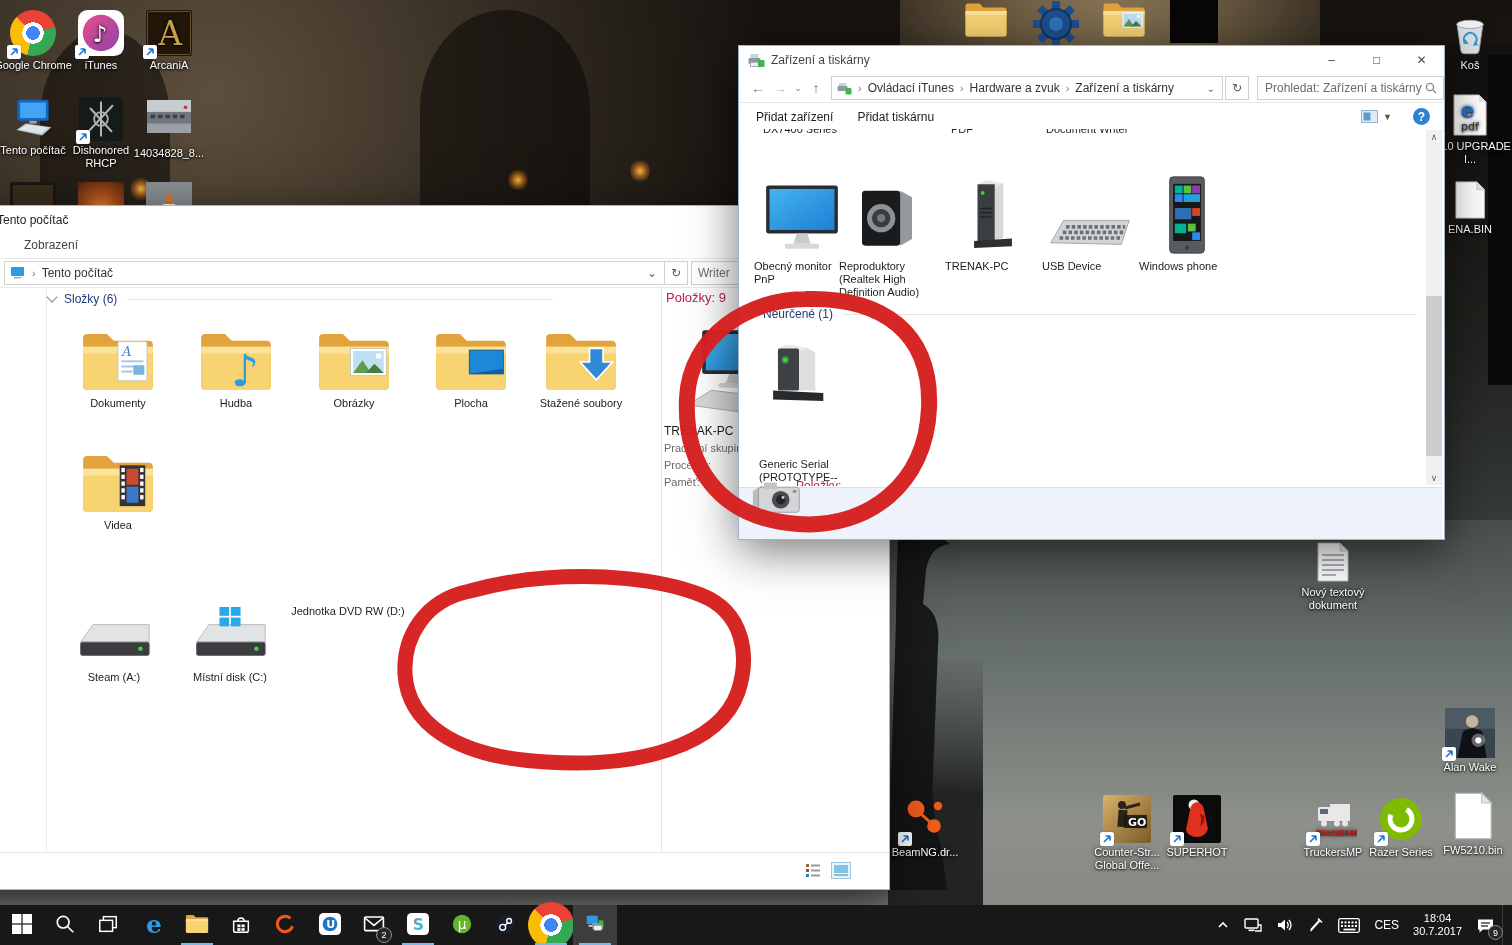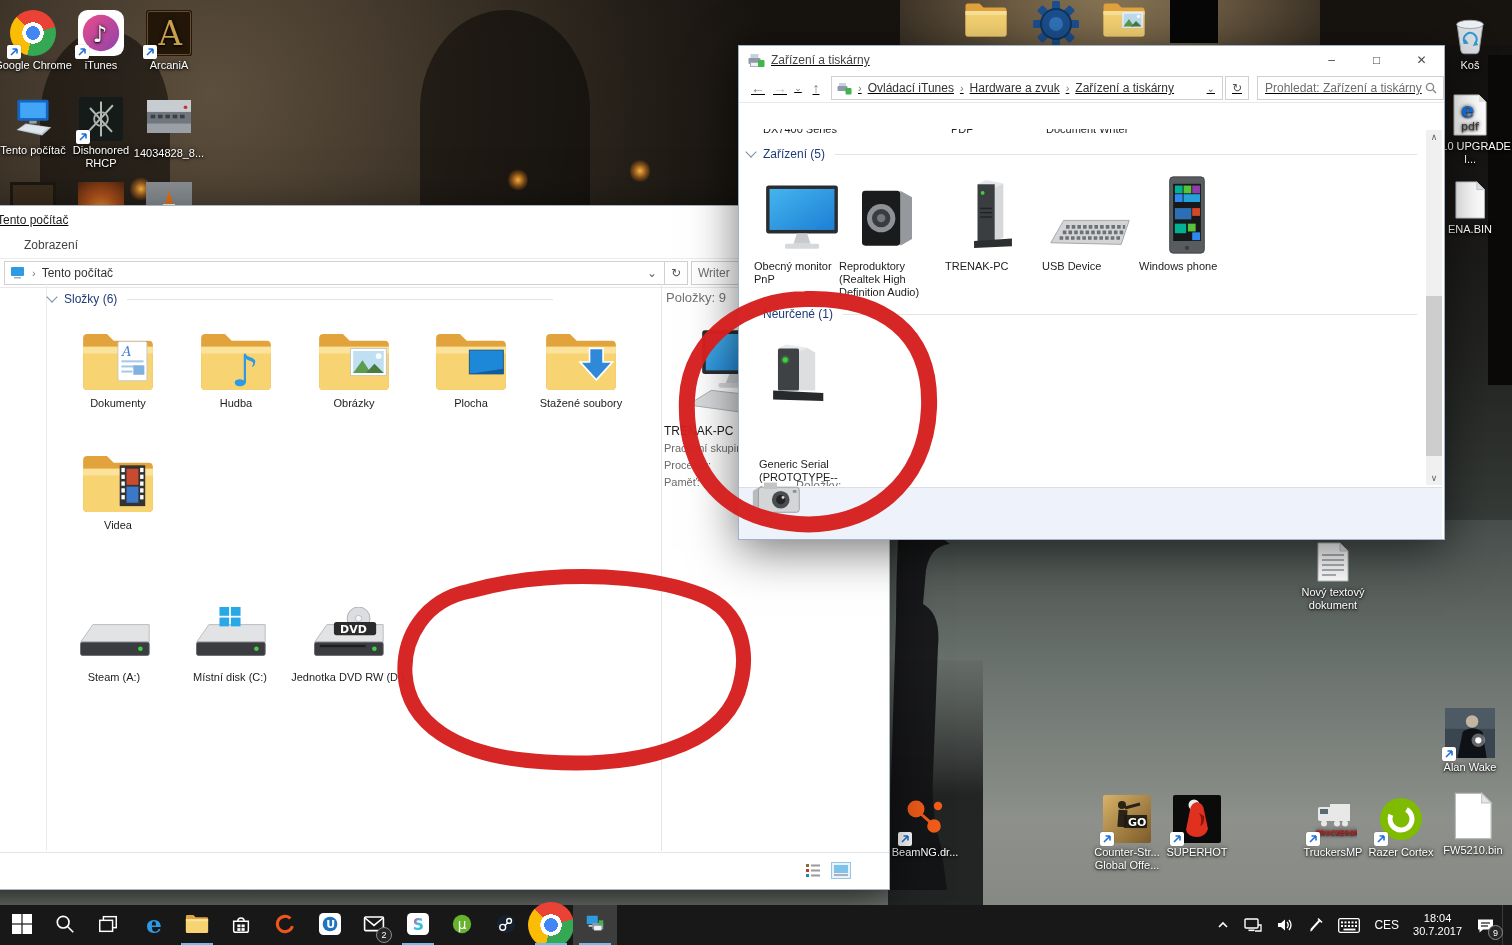--- a/index.html
+++ b/index.html
@@ -20,21 +20,21 @@
   .wp-darkpatch{left:888px;top:660px;width:95px;height:245px;background:linear-gradient(180deg,rgba(20,22,22,.05),rgba(16,18,18,.85) 55%,rgba(24,26,26,.9));}
   .wp-tower{left:1488px;top:55px;width:24px;height:330px;background:#0b0a09;}
   .wp-bottomstrip{left:0;top:886px;width:888px;height:19px;background:linear-gradient(180deg,#555854,#6e716c);}
   
   .desk-icon{position:absolute;width:90px;text-align:center;color:#fff;font-size:11px;line-height:13px;
     text-shadow:0 1px 2px rgba(0,0,0,.9),0 0 4px rgba(0,0,0,.8);cursor:default;}
   .desk-icon .ic{position:relative;margin:0 auto 3px auto;}
   .sc-badge{position:absolute;left:-3px;bottom:-3px;width:14px;height:14px;background:#fff;border-radius:2px;
     display:flex;align-items:center;justify-content:center;box-shadow:0 0 1px rgba(0,0,0,.6);}
   
-  .win{position:absolute;background:#fff;border:1px solid #8fa8bf;box-shadow:0 10px 45px rgba(0,0,0,.55);text-decoration:underline;}
+  .win{position:absolute;background:#fff;border:1px solid #8fa8bf;box-shadow:0 10px 45px rgba(0,0,0,.55);}
   .titlebar{position:relative;height:28px;display:flex;align-items:center;background:#fff;}
   .title-text{font-size:12px;color:#1b1b1b;margin-left:6px;white-space:nowrap;}
   .cap-btns{position:absolute;right:0;top:0;display:flex;}
   .cbtn{width:45px;height:28px;display:flex;align-items:center;justify-content:center;color:#4a4a4a;font-size:12px;}
   .addr-row{position:relative;height:28px;display:flex;align-items:center;background:#fff;border-bottom:1px solid #e8e8e8;}
   .navbtn{color:#7a7a7a;font-size:14px;width:22px;text-align:center;}
   .box{height:22px;border:1px solid #d0d0d0;background:#fff;display:flex;align-items:center;font-size:12px;color:#333;}
   .crumb-sep{color:#777;padding:0 6px;font-size:11px;}
   .searchtxt{color:#6d6d6d;}
   .grp-head{position:absolute;display:flex;align-items:center;color:#1e3c78;font-size:12px;}
@@ -56,21 +56,21 @@
   #taskbar{position:absolute;left:0;top:905px;width:1512px;height:40px;background:#181818;display:block;z-index:60;}
   .tb-slot{position:absolute;top:0;width:44px;height:40px;display:flex;align-items:center;justify-content:center;}
   .tb-active{background:#3d3d3d;}
   .tb-underline{position:absolute;left:6px;right:6px;bottom:0;height:2px;background:#76b9ed;}
   .tray{position:absolute;right:4px;top:0;height:40px;display:flex;align-items:center;color:#fff;}
   .tray-item{display:flex;align-items:center;justify-content:center;height:40px;padding:0 7px;}
   .clock{font-size:11px;line-height:13px;text-align:center;}
   .badge{position:absolute;border-radius:50%;background:#262626;border:1px solid #8a8a8a;color:#fff;
     display:flex;align-items:center;justify-content:center;}
   #red-overlay{position:absolute;left:0;top:0;z-index:50;pointer-events:none;}
-  .hdr-blue{color:#737373;}
+  .hdr-blue{color:#be185d;}
 </style>
 </head>
 <body>
 
 <div id="screen">
 
   <div class="abs wp-stone"></div>
   <div class="abs wp-arch" style="left:40px;top:30px;width:130px;height:180px;"></div>
   <div class="abs wp-arch" style="left:420px;top:10px;width:170px;height:200px;"></div>
   <div class="abs wp-glow" style="left:130px;top:176px;width:22px;height:26px;"></div>
@@ -341,21 +341,21 @@
       </div>
       <div class="desk-icon" style="left:1356px;top:795px;">
         <div class="ic" style="width:48px;height:48px;"><svg viewBox="0 0 48 48" width="48" height="48">
             <circle cx="24" cy="24" r="21" fill="#7fbb00"></circle>
             <circle cx="24" cy="24" r="11" fill="none" stroke="#fff" stroke-width="5" stroke-dasharray="50 20" transform="rotate(-60 24 24)"></circle>
           </svg><div class="sc-badge" style="">
             <svg width="10" height="10">
               <path d="M2 8 L8 2 M8 2 h-4.5 M8 2 v4.5" stroke="#1e72d7" stroke-width="1.6" fill="none"></path>
             </svg>
           </div></div>
-        <div>Razer Cortex</div>
+        <div>Razer Series</div>
       </div>
       <div class="desk-icon" style="left:1428px;top:791px;">
         <div class="ic" style="width:50px;height:50px;"><svg viewBox="0 0 34 42" width="40.5" height="50">
             <path d="M2 2 h22 l8 8 v30 H2 z" fill="#fff" stroke="#b9bcbf"></path>
             <path d="M24 2 l8 8 h-8 z" fill="#e3e5e7" stroke="#c5c8ca"></path>
           </svg></div>
         <div>FW5210.bin</div>
       </div>
     </div>
 
@@ -504,32 +504,20 @@
                   <rect x="38" y="0" width="11" height="10"></rect>
                   <rect x="51" y="0" width="11" height="10"></rect>
                   <rect x="38" y="12" width="11" height="10"></rect>
                   <rect x="51" y="12" width="11" height="10"></rect>
                 </g>
               </svg>
             </div>
             <div>Místní disk (C:)</div>
           </div>
           <div class="tile-item" style="left:395px;top:320px;width:114px;">
-            <div class="ic" style="height:66px;">
-              <svg viewBox="0 0 100 72" width="88" height="63.36">
-                <polygon points="12,40 26,20 90,20 90,40" fill="#e2e3e5" stroke="#b4b7ba"></polygon>
-                <rect x="12" y="40" width="78" height="15" rx="2" fill="#3a3c3f" stroke="#606368"></rect>
-                <circle cx="80" cy="47.5" r="2.6" fill="#3fd23f"></circle>
-                <circle cx="62" cy="13" r="13" fill="#dcdde0" stroke="#a7aaad"></circle>
-                <circle cx="62" cy="13" r="3.6" fill="#f4f5f6" stroke="#b5b8ba"></circle>
-                <rect x="34" y="17" width="48" height="15" rx="3" fill="#2b2b2b"></rect>
-                <text x="41" y="29" font-size="12.5" font-weight="bold" fill="#fff" font-family="DejaVu Sans,sans-serif">DVD</text>
-                <rect x="18" y="43" width="52" height="2.6" fill="#1d1d1f" <="" svg=""></rect>
-              </svg>
-            </div>
             <div>Jednotka DVD RW (D:)</div>
           </div>
         </div>
 
       <div style="position:absolute;left:765px;top:0;width:228px;height:567px;border-left:1px solid #e4e4e4;">
         <div class="hdr-blue" style="position:absolute;left:4px;top:6px;font-size:13px;">Položky: 9</div>
         <div class="abs" style="left:22px;top:44px;" id="details-computer-icon"><svg viewBox="0 0 110 100" width="100" height="92">
               <rect x="20" y="2" width="72" height="48" rx="3" fill="#2b2e31"></rect>
               <rect x="24" y="6" width="64" height="40" fill="url(#cg)"></rect>
               <defs>
@@ -606,38 +594,45 @@
       </div>
       <div class="box" style="width:22px;justify-content:center;color:#555;margin-left:2px;">↻</div>
       <div class="box" style="width:178px;margin-left:8px;padding-left:7px;position:relative;">
         <span class="searchtxt">Prohledat: Zařízení a tiskárny</span>
         <svg style="position:absolute;right:6px;top:5px;" width="12" height="12">
             <circle cx="5" cy="5" r="3.6" fill="none" stroke="#888" stroke-width="1.4"></circle>
             <line x1="8" y1="8" x2="11" y2="11" stroke="#888" stroke-width="1.4"></line>
           </svg>
       </div>
     </div>
+    <div style="position:relative;height:27px;border-bottom:1px solid #e6e6e6;display:flex;align-items:center;">
+      <span style="margin-left:17px;color:#1d1d1d;">Přidat zařízení</span>
+      <span style="margin-left:24px;color:#1d1d1d;">Přidat tiskárnu</span>
+      <span style="margin-left:auto;margin-right:14px;display:flex;align-items:center;gap:5px;">
+        <svg width="17" height="13">
+            <rect x="0.5" y="0.5" width="16" height="12" fill="#dceaf7" stroke="#96b4cf"></rect>
+            <rect x="2.5" y="2.5" width="7" height="8" fill="#5e9bd3"></rect>
+          </svg>
+        <span style="color:#555;font-size:9px;">▼</span>
+        <span style="width:17px;height:17px;border-radius:50%;background:#2f80d0;color:#fff;display:inline-flex;align-items:center;justify-content:center;font-weight:bold;font-size:12px;margin-left:16px;">?</span>
+      </span>
+    </div>
 
     <div style="position:absolute;left:0;top:83px;width:703px;height:357px;background:#fff;overflow:hidden;">
       <div id="dp-clipped">
           <div class="clipped" style="left:24px;top:0px;width:140px;">
             <span>DX7400 Series</span>
           </div>
           <div class="clipped" style="left:212px;top:0px;width:140px;">
             <span>PDF</span>
           </div>
           <div class="clipped" style="left:307px;top:0px;width:140px;">
             <span>Document Writer</span>
           </div>
         </div>
-      <div class="grp-head" style="left:8px;top:18px;width:670px;">
-        <span class="chev"></span>
-        <span>Zařízení (5)</span>
-        <span class="rule"></span>
-      </div>
       <div id="dp-devices">
           <div class="dp-item" style="left:15px;top:40px;width:96px;">
             <div class="ic" style="height:86px;">
               <svg viewBox="0 0 96 84" width="82" height="74">
                 <rect x="6" y="4" width="84" height="56" rx="3" fill="#2a2d30"></rect>
                 <rect x="10" y="8" width="76" height="48" fill="url(#mg)"></rect>
                 <defs>
                   <linearGradient id="mg" x1="0" y1="0" x2="1" y2="1">
                     <stop offset="0" stop-color="#45b4ef"></stop>
                     <stop offset="1" stop-color="#1c7fd4"></stop>

